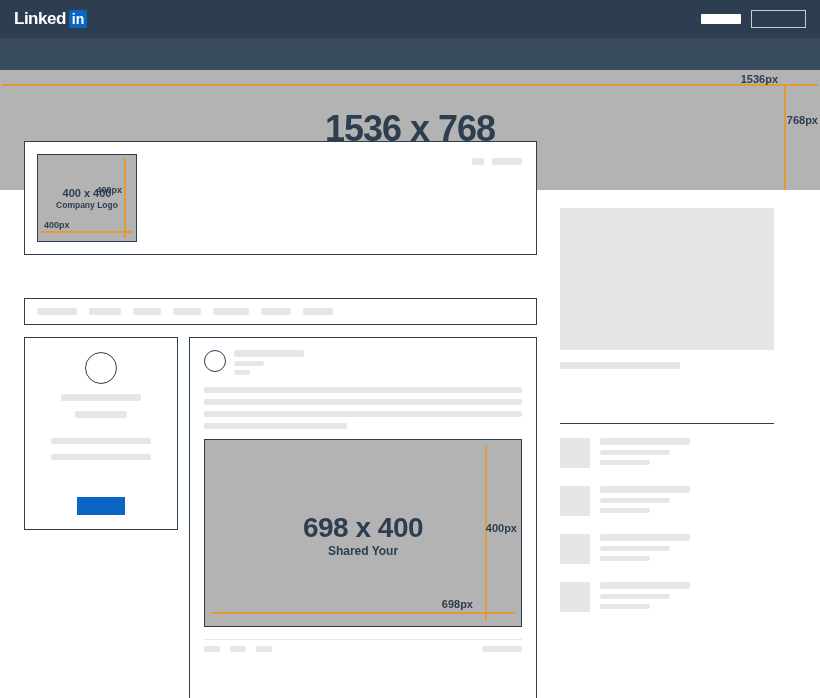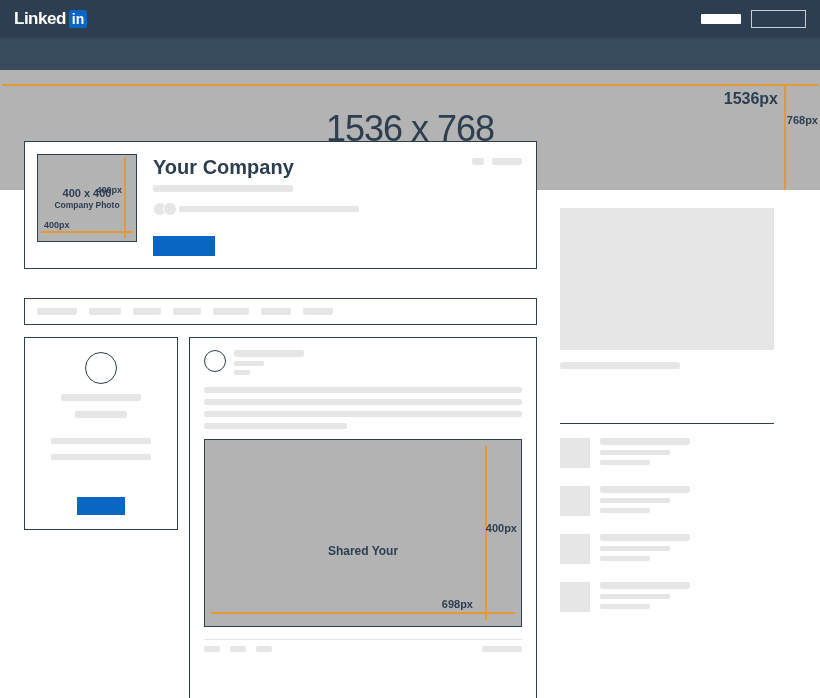--- a/index.html
+++ b/index.html
@@ -9,24 +9,24 @@
   .logo { display: flex; align-items: center; gap: 3px; cursor: pointer; }
   .logo-text { color: #fff; font-weight: 700; font-size: 17px; letter-spacing: -0.5px; }
   .logo-in { background: #0A66C2; color: #fff; font-weight: 700; font-size: 14px; padding: 1px 3px; border-radius: 2px; }
   .topbar-right { display: flex; align-items: center; gap: 10px; }
   .top-btn { background: #fff; width: 40px; height: 10px; border-radius: 1px; }
   .top-outline { border: 1px solid #c9ccd1; width: 55px; height: 18px; }
 
   .subbar { background: #384b5e; height: 32px; }
 
   .cover { position: relative; background: #b3b3b3; height: 120px; }
-  .cover-title { position: absolute; left: 50%; top: 38px; transform: translateX(-50%); color: #2C3E50; font-weight: 400; font-size: 36px; letter-spacing: -1px; }
+  .cover-title { position: absolute; left: 50%; top: 38px; transform: translateX(-50%); color: #2C3E50; font-weight: 700; font-size: 36px; letter-spacing: -1px; }
   .cover-sub { position: absolute; left: 50%; top: 80px; transform: translateX(-50%); color: #2C3E50; font-weight: 700; font-size: 13px; }
   .dim-line-h1 { position: absolute; top: 14px; left: 2px; right: 2px; border-top: 2px solid #e39a34; }
-  .dim-label-w { position: absolute; top: 20px; right: 42px; color: #2C3E50; font-size: 16px; font-weight: 700; }
+  .dim-label-w { position: absolute; top: 3px; right: 42px; color: #2C3E50; font-size: 11px; font-weight: 700; }
   .dim-line-v1 { position: absolute; top: 14px; right: 34px; bottom: 0; border-left: 2px solid #e39a34; }
   .dim-label-h { position: absolute; top: 44px; right: 2px; color: #2C3E50; font-size: 11px; font-weight: 700; }
 
   .content { position: relative; padding: 0 24px; }
 
   .company-card { position: absolute; top: -49px; left: 24px; width: 513px; background: #fff; border: 1.5px solid #2C3E50; }
   .company-card-inner { display: flex; padding: 12px; gap: 16px; }
   .company-logo-box { width: 100px; height: 88px; background: #b3b3b3; border: 1.5px solid #2C3E50; position: relative; display: flex; flex-direction: column; align-items: center; justify-content: center; color: #2C3E50; }
   .logo-dim-text { font-weight: 800; font-size: 11px; text-align: center; }
   .logo-sub-text { font-weight: 700; font-size: 8.5px; margin-top: 1px; }
@@ -101,39 +101,25 @@
 <div style="position:relative;">
   <div style="position:absolute; top:0; right:34px; width:0; height:0; border-left:2px solid #e39a34;"></div>
 </div>
 
 <div class="content">
 
   <div class="company-card">
     <div class="company-card-inner">
       <div class="company-logo-box">
         <div class="logo-dim-text">400 x 400</div>
-        <div class="logo-sub-text">Company Photo</div>
+        <div class="logo-sub-text">Company Logo</div>
         <div class="logo-vline"></div>
         <div class="logo-vlabel">400px</div>
         <div class="logo-hline"></div>
         <div class="logo-hlabel">400px</div>
-      </div>
-      <div class="company-info">
-        <div class="company-name">Your Company</div>
-        <div style="margin-top:6px;">
-            <div class="skel-bar" style="width:140px;height:7px;"></div>
-          </div>
-        <div class="company-meta">
-          <div class="avatar-pair">
-            <div class="skel-circle"></div>
-            <div class="skel-circle"></div>
-          </div>
-          <div class="skel-bar" style="width:180px;height:6px;"></div>
-        </div>
-        <div class="cta-btn"></div>
       </div>
     </div>
     <div class="card-topright">
       <div class="skel-bar" style="width:12px;height:7px;"></div>
       <div class="skel-bar" style="width:30px;height:7px;"></div>
     </div>
   </div>
 
   <div class="tabs">
     <div class="skel-bar" style="width:40px;height:7px;"></div>
@@ -164,20 +150,21 @@
       </div>
     </div>
     <div class="post-body">
       <div class="skel-bar" style="width:100%;height:6px;"></div>
       <div class="skel-bar" style="width:100%;height:6px;"></div>
       <div class="skel-bar" style="width:100%;height:6px;"></div>
       <div class="skel-bar" style="width:45%;height:6px;"></div>
     </div>
 
     <div class="shared-photo">
+      <div class="sp-title">698 x 400</div>
       <div class="sp-sub">Shared Your</div>
       <div class="sp-vline"></div>
       <div class="sp-hlabel">400px</div>
       <div class="sp-hline"></div>
       <div class="sp-wlabel">698px</div>
     </div>
 
     <div class="post-foot">
       <div class="skel-bar" style="width:16px;height:6px;"></div>
       <div class="skel-bar" style="width:16px;height:6px;"></div>

